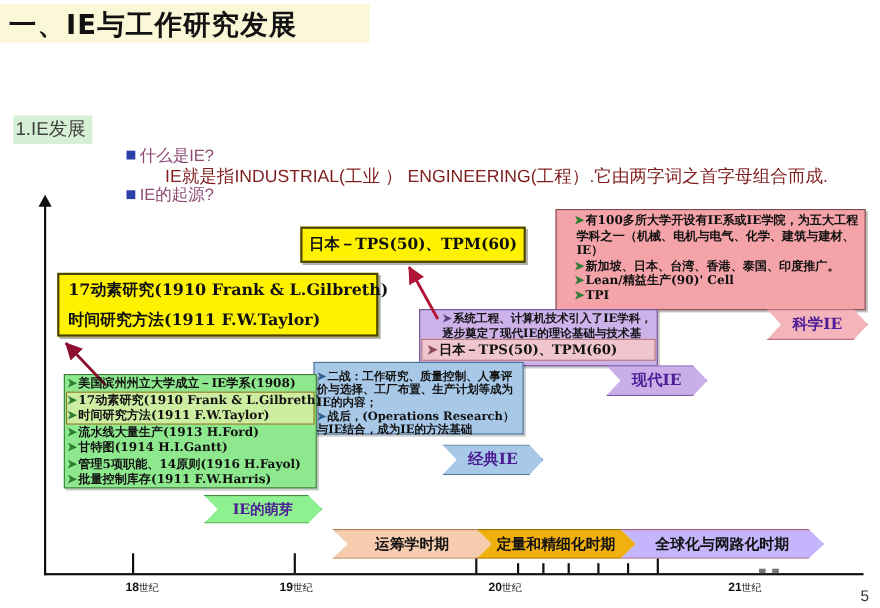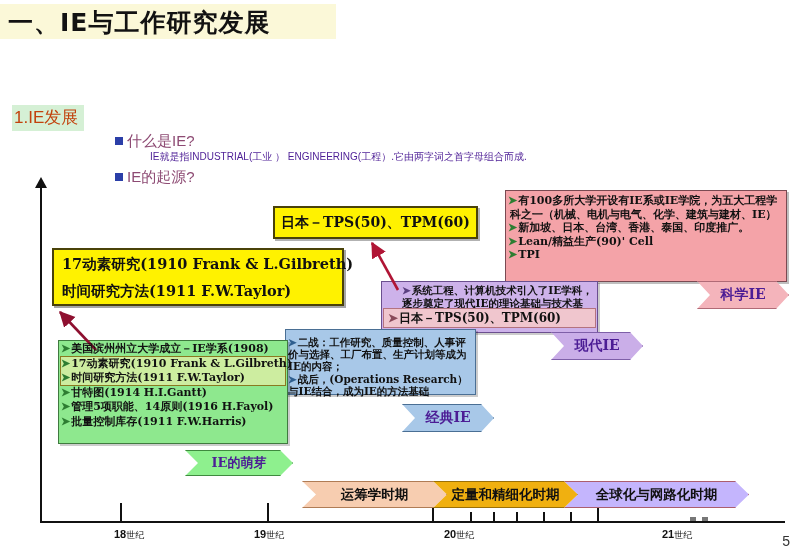--- a/index.html
+++ b/index.html
@@ -18,31 +18,31 @@
     position:absolute;left:8px;top:6px;width:330px;
     font-family:"DejaVu Sans","Liberation Sans",sans-serif;
     font-weight:bold;font-size:25px;color:#121212;letter-spacing:1px;
     white-space:nowrap;
   }
 
   
   #section-head{
     position:absolute;left:12px;top:105px;
     background:#d5f0d5;padding:1px 6px 2px 2px;
-    font-size:17px;color:#c2410c;white-space:nowrap;
+    font-size:17px;color:#404040;white-space:nowrap;
   }
 
   
   .bullet-row{position:absolute;white-space:nowrap;}
   .bsq{display:inline-block;width:8px;height:8px;background:#2b3fa8;margin-right:4px;
        vertical-align:1px;}
   .bullet-label{font-size:15px;color:#8d4a73;}
   #bullet-1{left:115px;top:132px;}
   #bullet-2{left:115px;top:168px;}
-  #bullet-def{position:absolute;left:150px;top:150px;font-size:10px;color:#4c1d95;white-space:nowrap;}
+  #bullet-def{position:absolute;left:150px;top:150px;font-size:16px;color:#7f1d1d;white-space:nowrap;}
 
   
   #y-axis{position:absolute;left:40px;top:185px;width:2px;height:338px;background:#111;}
   #y-arrow{position:absolute;left:35px;top:177px;width:0;height:0;
     border-left:6px solid transparent;border-right:6px solid transparent;border-bottom:11px solid #111;}
   #x-axis{position:absolute;left:40px;top:521px;width:745px;height:2px;background:#111;}
   .tick{position:absolute;width:2px;background:#111;}
   .tick.major{height:18px;top:503px;}
   .tick.minor{height:9px;top:512px;}
   .tick.tiny{height:4px;top:517px;background:#777;}
@@ -73,21 +73,21 @@
   #box-tps .line{
     font-family:"DejaVu Serif","Liberation Serif",serif;
     font-weight:bold;font-size:14px;color:#111;text-align:center;line-height:29px;
   }
 
   
   #box-modern-univ{
     left:505px;top:190px;width:282px;height:92px;
     background:#f4a3a8;border:1px solid #7a4a52;
     box-shadow:2px 2px 0 rgba(0,0,0,.25);
-    padding:3px 2px 0 2px;
+    padding:3px 2px 0 16px;
   }
   #box-modern-univ .line{
     font-family:"DejaVu Serif","Liberation Serif",serif;
     font-weight:bold;font-size:11px;color:#111;line-height:13.5px;
     white-space:normal;padding-left:2px;text-indent:-2px;
   }
 
   
   #box-purple{
     left:381px;top:281px;width:217px;height:52px;
@@ -234,20 +234,21 @@
   <div class="box" id="box-blue">
     <div class="line"><span class="arr" style="color:#2f5f8f">➤</span><span>二战：工作研究、质量控制、人事评价与选择、工厂布置、生产计划等成为IE的内容；</span></div>
     <div class="line"><span class="arr" style="color:#2f5f8f">➤</span><span>战后，(Operations Research）与IE结合，成为IE的方法基础</span></div>
   </div>
 
   <div class="box" id="box-green">
     <div id="green-highlight"></div>
     <div class="line gl"><span class="arr">➤</span><span>美国滨州州立大学成立－IE学系(1908)</span></div>
     <div class="line gl"><span class="arr">➤</span><span>17动素研究(1910 Frank &amp; L.Gilbreth)</span></div>
     <div class="line gl"><span class="arr">➤</span><span>时间研究方法(1911 F.W.Taylor)</span></div>
+    <div class="line gl"><span class="arr">➤</span><span>流水线大量生产(1913 H.Ford)</span></div>
     <div class="line gl"><span class="arr">➤</span><span>甘特图(1914 H.I.Gantt)</span></div>
     <div class="line gl"><span class="arr">➤</span><span>管理5项职能、14原则(1916 H.Fayol)</span></div>
     <div class="line gl"><span class="arr">➤</span><span>批量控制库存(1911 F.W.Harris)</span></div>
   </div>
 
   <div class="chev" id="chev-sci">科学IE</div>
   <div class="chev" id="chev-modern">现代IE</div>
   <div class="chev" id="chev-classic">经典IE</div>
   <div class="chev" id="chev-seed">IE的萌芽</div>
 

